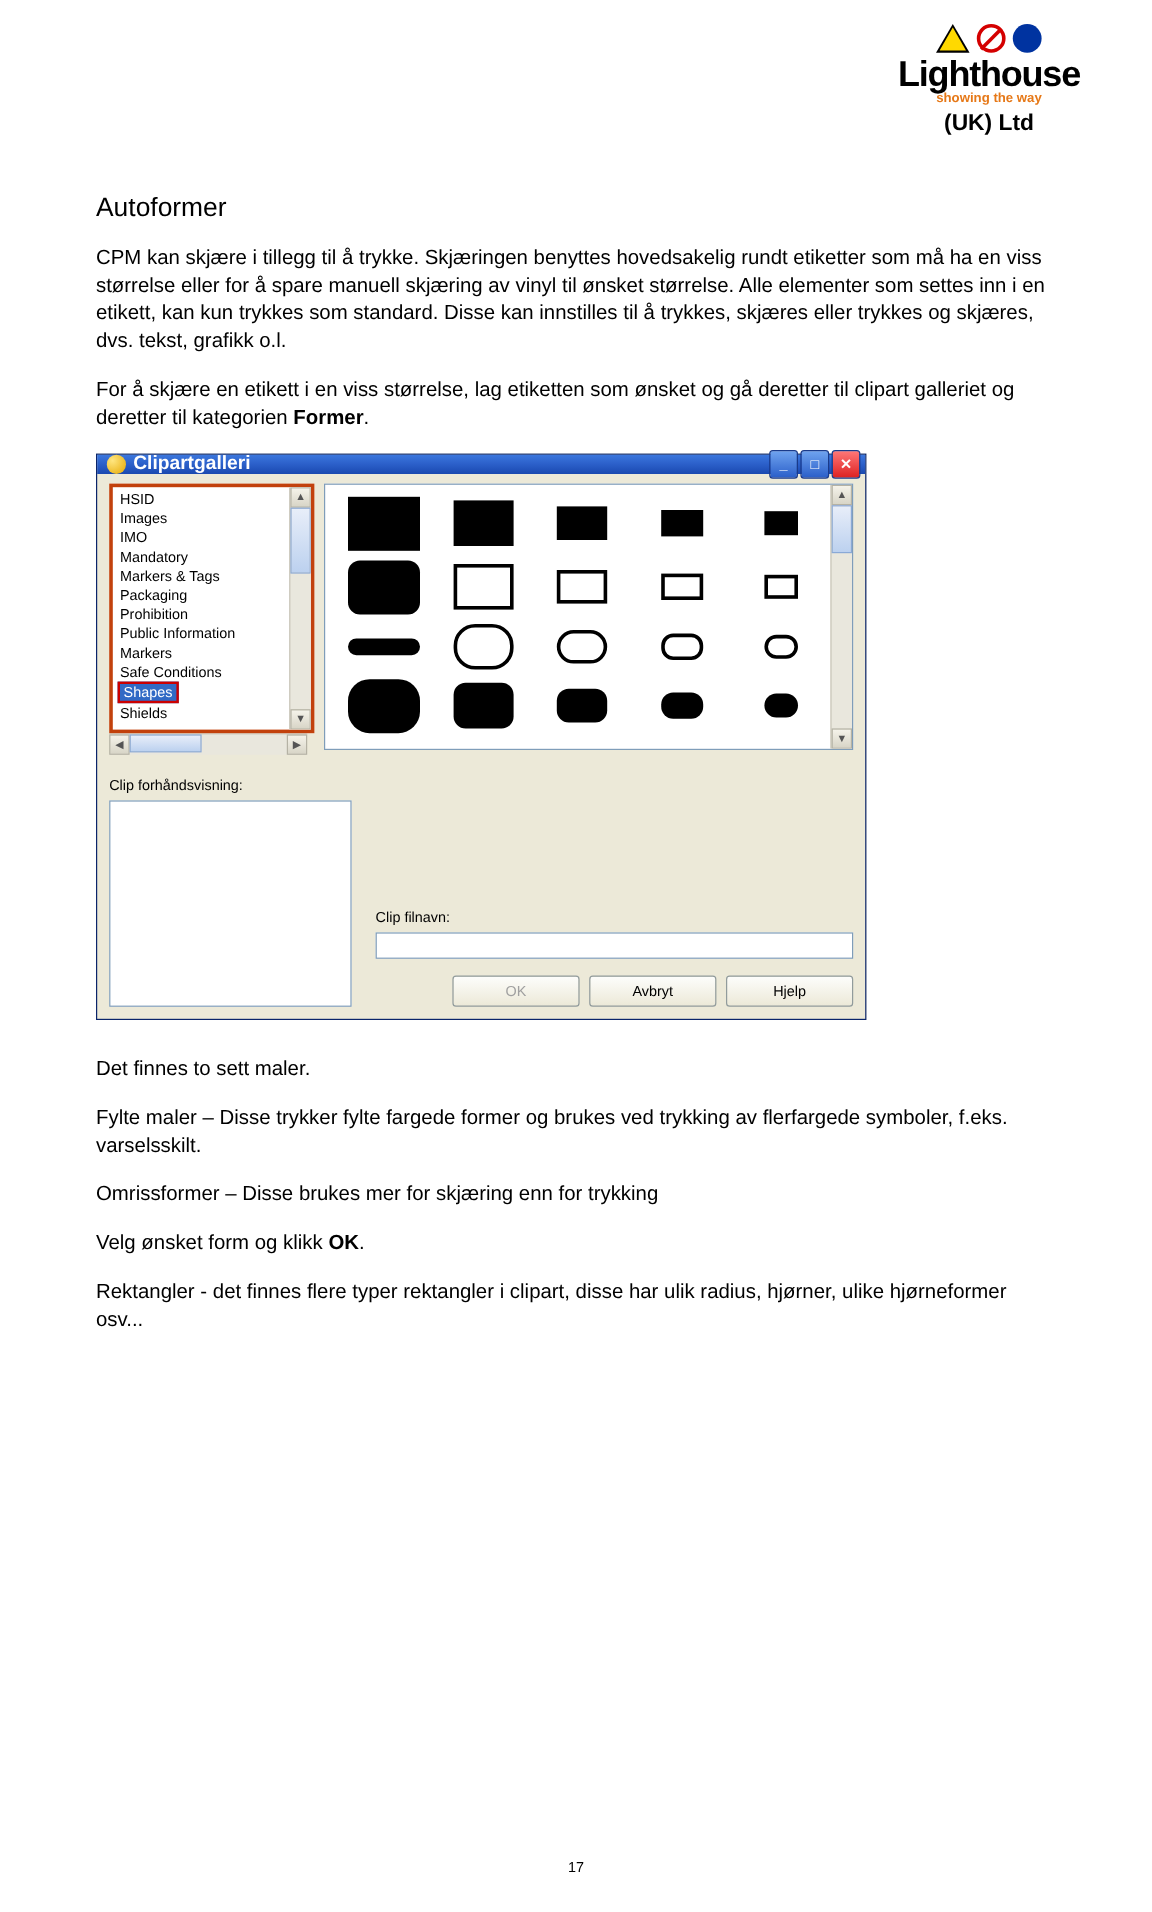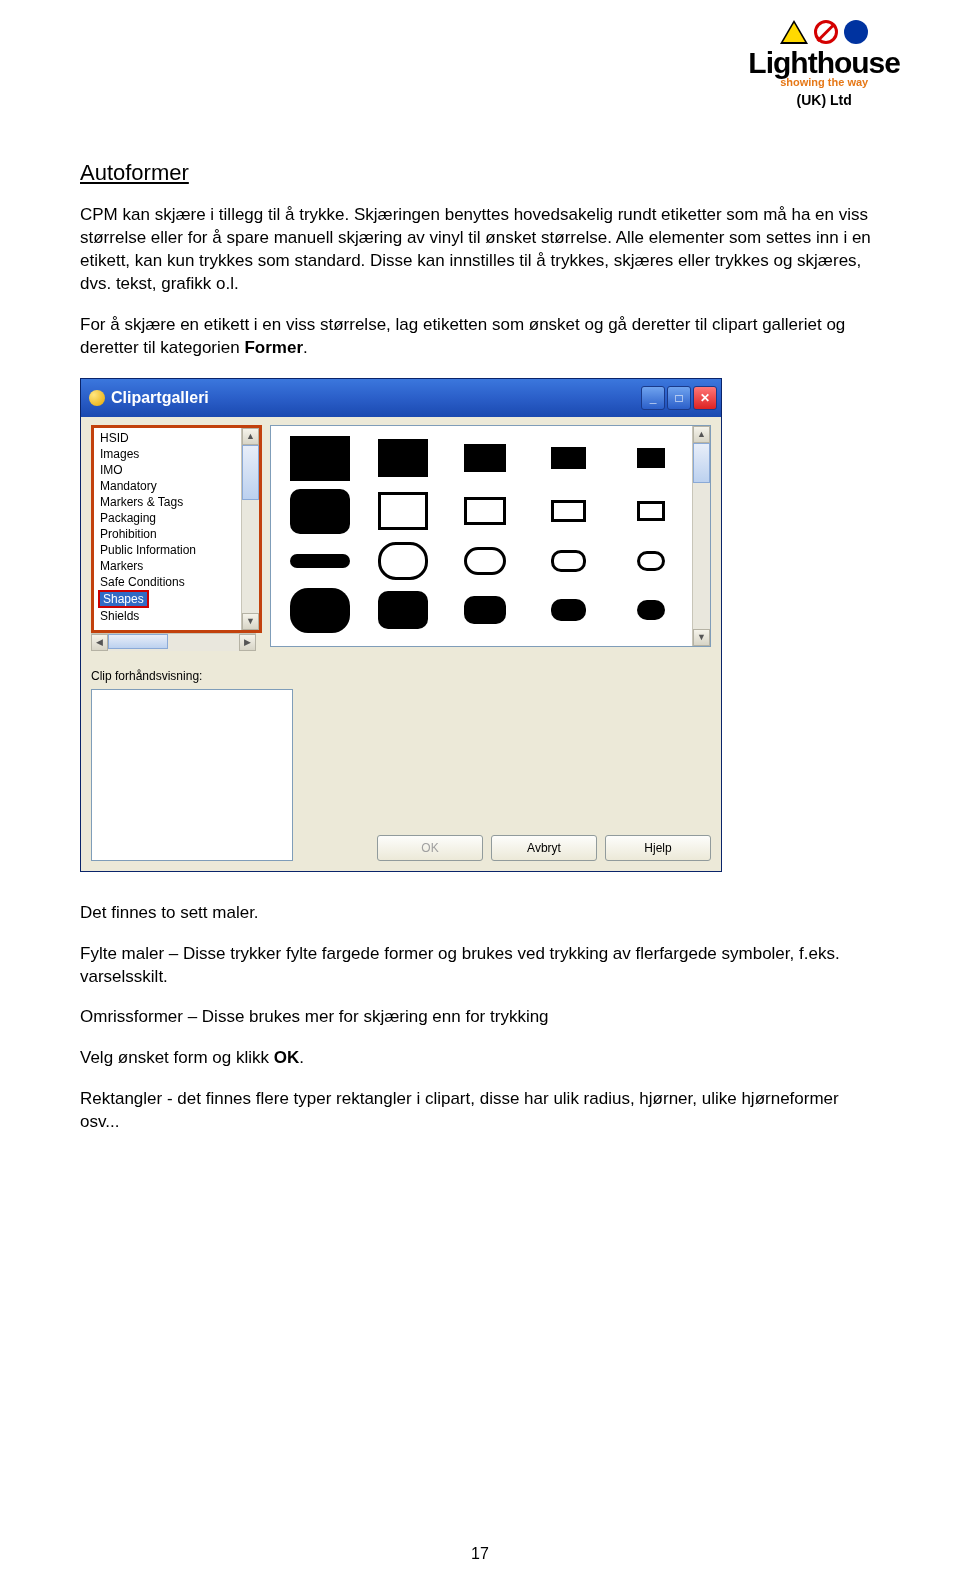--- a/index.html
+++ b/index.html
@@ -62,45 +62,44 @@
     font-size: 30px;
     letter-spacing: -1px;
   }
   .logo-sub {
     font-size: 11px;
     color: #e67817;
     font-weight: bold;
     margin-top:-4px;
   }
   .logo-uk {
-    font-size: 14px;
+    font-size: 19px;
     font-weight: bold;
     margin-top: 4px;
   }
   .content { margin-top: 120px; }
   .h-underline {
-    text-decoration: underline;
     font-size: 22px;
     margin-bottom: 18px;
   }
   p { font-size: 17px; line-height: 1.35; margin: 0 0 18px 0; }
   .bold { font-weight: bold; }
 
   
   .window {
     width: 640px;
     margin: 10px 0 30px 0;
     border: 1px solid #0a246a;
     background: #ece9d8;
     font-size: 12px;
   }
   .titlebar {
     background: linear-gradient(to bottom, #3b77dd 0%, #2b5fc9 50%, #1a49b0 100%);
     color: #fff;
-    height: 38px;
+    height: 16px;
     display: flex;
     align-items: center;
     padding: 0 4px 0 8px;
   }
   .titlebar .app-icon {
     width: 16px; height: 16px;
     background: radial-gradient(circle at 30% 30%, #ffe680, #e6a800);
     border-radius: 50%;
     margin-right: 6px;
   }
@@ -219,21 +218,21 @@
     display:flex;align-items:center;justify-content:center;
   }
   .dlg-btn.disabled { color:#a0a0a0; }
   .underline-first::first-letter { text-decoration: underline; }
 
   .page-num {
     position:absolute;
     bottom: 30px;
     left: 0; right: 0;
     text-align:center;
-    font-size:16px;
+    font-size:12px;
   }
 </style>
 </head>
 <body>
 
 <div class="page">
 
   <div class="logo-area">
     <div class="logo-shapes">
       <div class="tri-outer">
@@ -378,20 +377,24 @@
             </div>
           </div>
         </div>
 
         <div class="preview-row">
           <div>
             <div class="section-label">Clip forhåndsvisning:</div>
             <div class="preview-box"></div>
           </div>
           <div class="right-col">
+            <div class="input-line">
+              <div class="section-label">Clip filnavn:</div>
+              <div class="text-input"></div>
+            </div>
             <div class="button-row">
               <div class="dlg-btn disabled">OK</div>
               <div class="dlg-btn underline-first">Avbryt</div>
               <div class="dlg-btn underline-first">Hjelp</div>
             </div>
           </div>
         </div>
 
       </div>
     </div>

